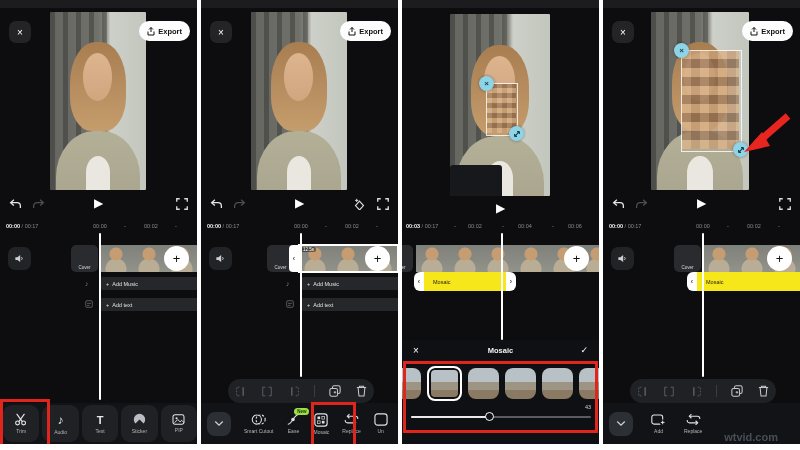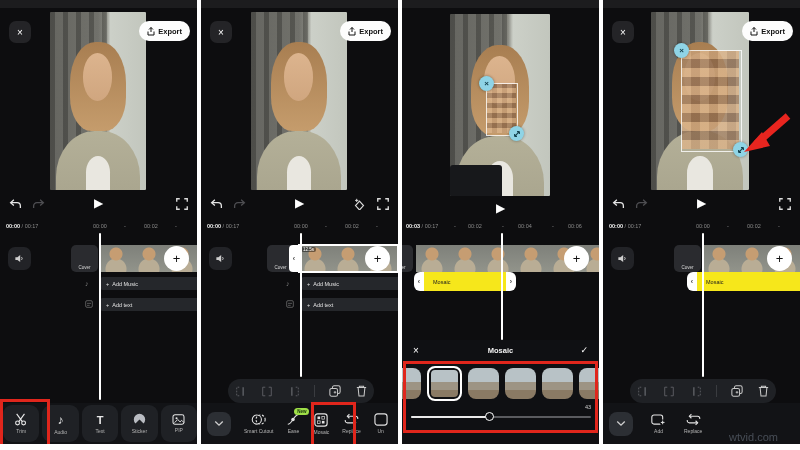--- a/index.html
+++ b/index.html
@@ -85,21 +85,21 @@
   .fxhead .cl{position:absolute;left:11px;top:-1px;color:#fff;font-size:10px;}
   .fxhead .ok{position:absolute;right:11px;top:-1px;color:#fff;font-size:9px;}
   .fxthumb{position:absolute;top:28px;width:31px;height:31px;border-radius:8px;
     background:linear-gradient(180deg,#b8c2c6 0 45%,#9d9484 45% 70%,#8a7a64 70% 100%);}
   .fxthumb.sel{border:2px solid #fff;top:26px;box-shadow:0 0 0 2px #0f1013 inset;}
   .slider{position:absolute;left:9px;top:76px;width:180px;height:2px;background:#5a5b5f;border-radius:1px;}
   .slider .fill{position:absolute;left:0;top:0;height:2px;background:#e9e9e9;border-radius:1px;}
   .slider .knob{position:absolute;top:-4px;width:9px;height:9px;border-radius:50%;border:1.5px solid #fff;
     background:#0f1013;box-sizing:border-box;}
   .fxval{position:absolute;right:8px;top:64px;font-size:5.5px;color:#cfcfcf;}
-  .watermark{position:absolute;right:22px;top:431px;font-size:11px;color:#484e57;z-index:20;}
+  .watermark{position:absolute;right:22px;top:431px;font-size:11px;color:#484e57;z-index:20;font-weight:bold;}
   svg{display:block;}
 </style>
 </head>
 <body>
 
 <div id="stage">
 
   <div class="panel" style="left:0">
     <div class="status"></div>
     <div class="video" style="left:50px;top:12px;width:96px;height:178px">

